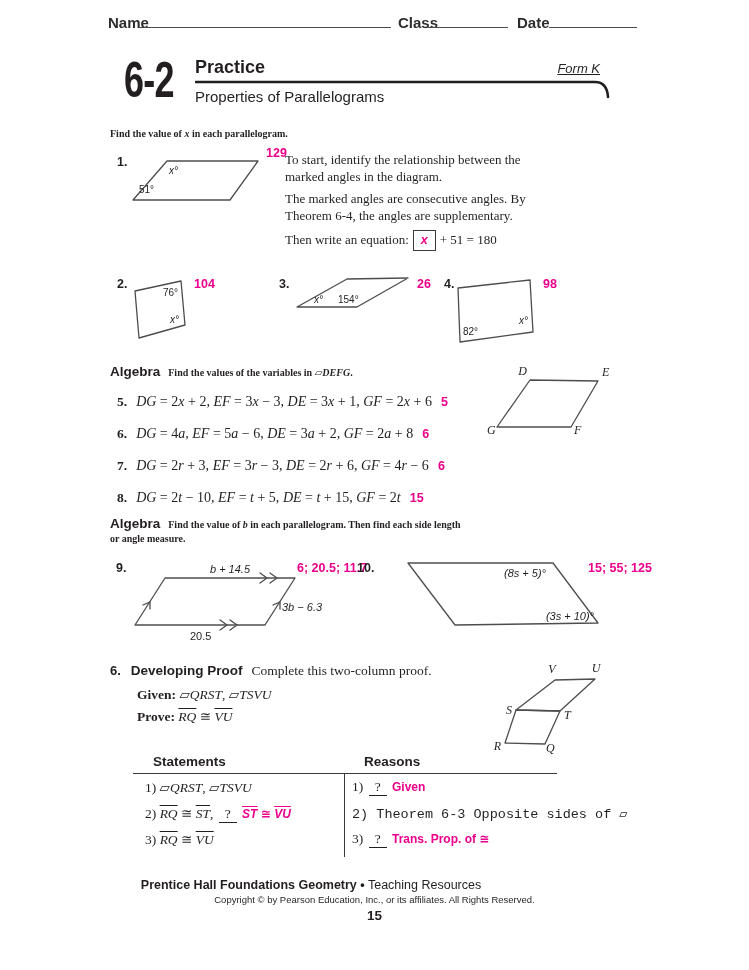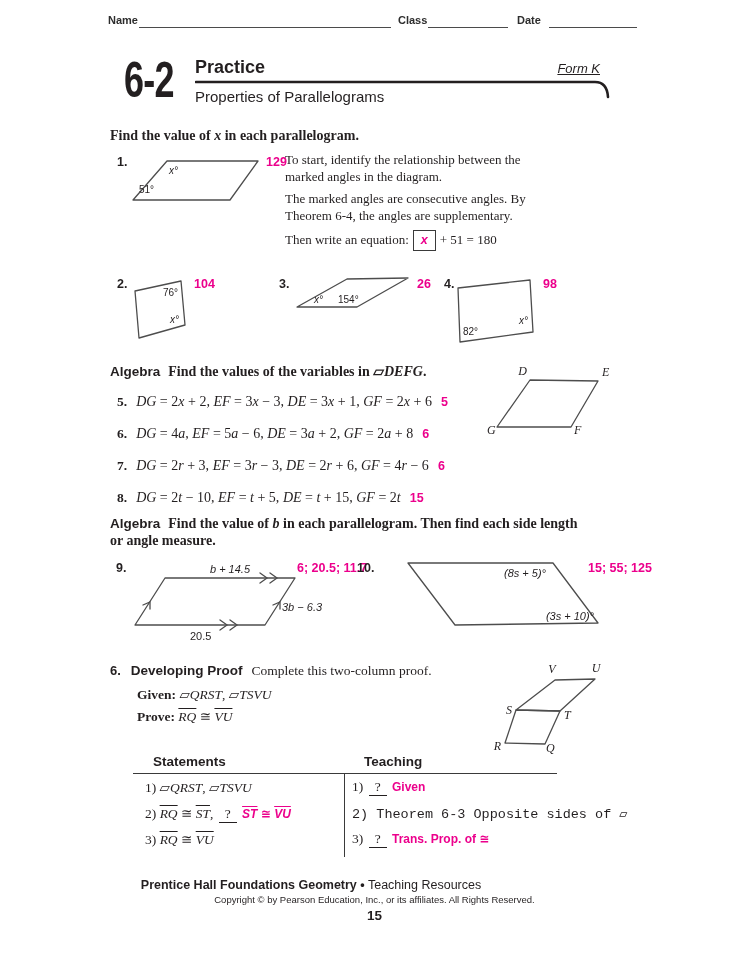--- a/index.html
+++ b/index.html
@@ -2,28 +2,28 @@
 <html><head>
 <meta charset="utf-8">
 <style>
   :root { --pink:#ec008c; --ink:#231f20; --line:#4d4d4d; }
   * { margin:0; padding:0; box-sizing:border-box; }
   body { background:#fff; }
   .page { position:relative; width:749px; height:970px; background:#fff; overflow:hidden;
           font-family:"Liberation Serif","DejaVu Serif",serif; color:var(--ink); }
   .abs { position:absolute; }
   .b { font-weight:bold; }
-  .fieldlbl { font-family:"Liberation Sans","DejaVu Sans",sans-serif; font-weight:bold; font-size:11px; color:#2d2d2d; }
+  .fieldlbl { font-family:"Liberation Sans","DejaVu Sans",sans-serif; font-weight:bold; font-size:15px; color:#2d2d2d; }
   .fieldline { border-bottom:1.2px solid #4b4b4b; height:1px; }
   .lesson-num { font-family:"Liberation Sans","DejaVu Sans",sans-serif; font-weight:bold; font-size:50px;
                 transform:scaleX(0.72); transform-origin:left top; letter-spacing:-1px; line-height:1; }
   .lesson-title { font-family:"Liberation Sans","DejaVu Sans",sans-serif; font-weight:bold; font-size:18px; }
   .lesson-form { font-family:"Liberation Sans","DejaVu Sans",sans-serif; font-style:italic; font-size:13px;text-decoration:underline; }
   .lesson-sub { font-family:"Liberation Sans","DejaVu Sans",sans-serif; font-size:15px; }
-  .instr { font-size:14px; font-weight:bold;font-family:Liberation Serif, serif; }
+  .instr { font-size:10px; font-weight:bold; }
   .kw { font-family:"Liberation Sans","DejaVu Sans",sans-serif; font-weight:bold; font-size:13.5px; }
   .pnum { font-family:"Liberation Sans","DejaVu Sans",sans-serif; font-weight:bold; font-size:12.5px; }
   .snum { font-weight:bold; font-size:13.5px; }
   .pink { color:var(--pink); font-family:"Liberation Sans","DejaVu Sans",sans-serif; font-weight:bold; font-size:12.5px; }
   .help { font-size:13px; line-height:16.5px; width:272px; }
   .help p { margin-bottom:6px; }
   .xbox { display:inline-block; border:1.5px solid #3a3a3a; padding:1px 7px; margin:0 4px;
           color:var(--pink); font-family:"Liberation Sans","DejaVu Sans",sans-serif;
           font-weight:bold; font-style:italic; font-size:12.5px; }
   .eqline { font-size:14px; white-space:nowrap; }
@@ -63,21 +63,21 @@
   <div class="abs lesson-sub" style="left:195px; top:88px;">Properties of Parallelograms</div>
 
   <div class="abs instr" style="left:110px; top:128px;">Find the value of <i>x</i> in each parallelogram.</div>
 
   <span class="abs pnum" style="left:117px; top:155px;">1.</span>
   <svg class="abs" style="left:125px; top:152px;" width="150" height="55">
     <polygon class="shape" points="42,9 133,9 105,48 8,48"></polygon>
     <text class="var" x="44" y="22">x°</text>
     <text x="14" y="41">51°</text>
   </svg>
-  <span class="abs pink" style="left:266px; top:155px;text-align:right;">129</span>
+  <span class="abs pink" style="left:266px; top:146px;text-align:right;">129</span>
 
   <div class="abs help" style="left:285px; top:152px;">
     <p>To start, identify the relationship between the marked angles in the diagram.</p>
     <p>The marked angles are consecutive angles. By Theorem 6-4, the angles are supplementary.</p>
     <p><span>Then write an equation:</span><span class="xbox">x</span><span>+ 51 = 180</span></p>
   </div>
 
   <span class="abs pnum" style="left:117px; top:277px;">2.</span>
   <svg class="abs" style="left:120px; top:275px;" width="75" height="75">
     <polygon class="shape" points="15,16 61,6 65,50 19,63"></polygon>
@@ -183,21 +183,21 @@
     <text class="vtx" x="64" y="15" text-anchor="middle">V</text>
     <text class="vtx" x="108" y="14" text-anchor="middle">U</text>
     <text class="vtx" x="24" y="56" text-anchor="end">S</text>
     <text class="vtx" x="76" y="61">T</text>
     <text class="vtx" x="13" y="92" text-anchor="end">R</text>
     <text class="vtx" x="58" y="94">Q</text>
   </svg>
 
   <div class="abs" style="left:133px; top:752px; width:424px; height:108px;">
     <span class="abs tbl-head" style="left:20px; top:2px;">Statements</span>
-    <span class="abs tbl-head" style="left:231px; top:2px;">Teaching</span>
+    <span class="abs tbl-head" style="left:231px; top:2px;">Reasons</span>
     <div class="abs" style="left:0; top:21px; width:424px; border-top:1.3px solid #3a3a3a;"></div>
     <div class="abs" style="left:211px; top:21px; height:84px; border-left:1.3px solid #3a3a3a;"></div>
 
     <div class="abs prooftext" style="left:12px; top:27px;">1) ▱<i>QRST</i>, ▱<i>TSVU</i></div>
     <div class="abs prooftext" style="left:219px; top:27px;">1) <span class="blank">?</span> <span class="pinkans">Given</span></div>
     <div class="abs prooftext" style="left:12px; top:53px;">2) <span class="seg">RQ</span> ≅ <span class="seg">ST</span>, <span class="blank">?</span> <span class="pinkans"><span class="seg">ST</span> ≅ <span class="seg">VU</span></span></div>
     <div class="abs prooftext" style="left:219px; top:53px;font-family:Liberation Mono, monospace;">2) Theorem 6-3 Opposite sides of ▱</div>
     <div class="abs prooftext" style="left:12px; top:79px;">3) <span class="seg">RQ</span> ≅ <span class="seg">VU</span></div>
     <div class="abs prooftext" style="left:219px; top:79px;">3) <span class="blank">?</span> <span class="pinkans">Trans. Prop. of ≅</span></div>
   </div>

